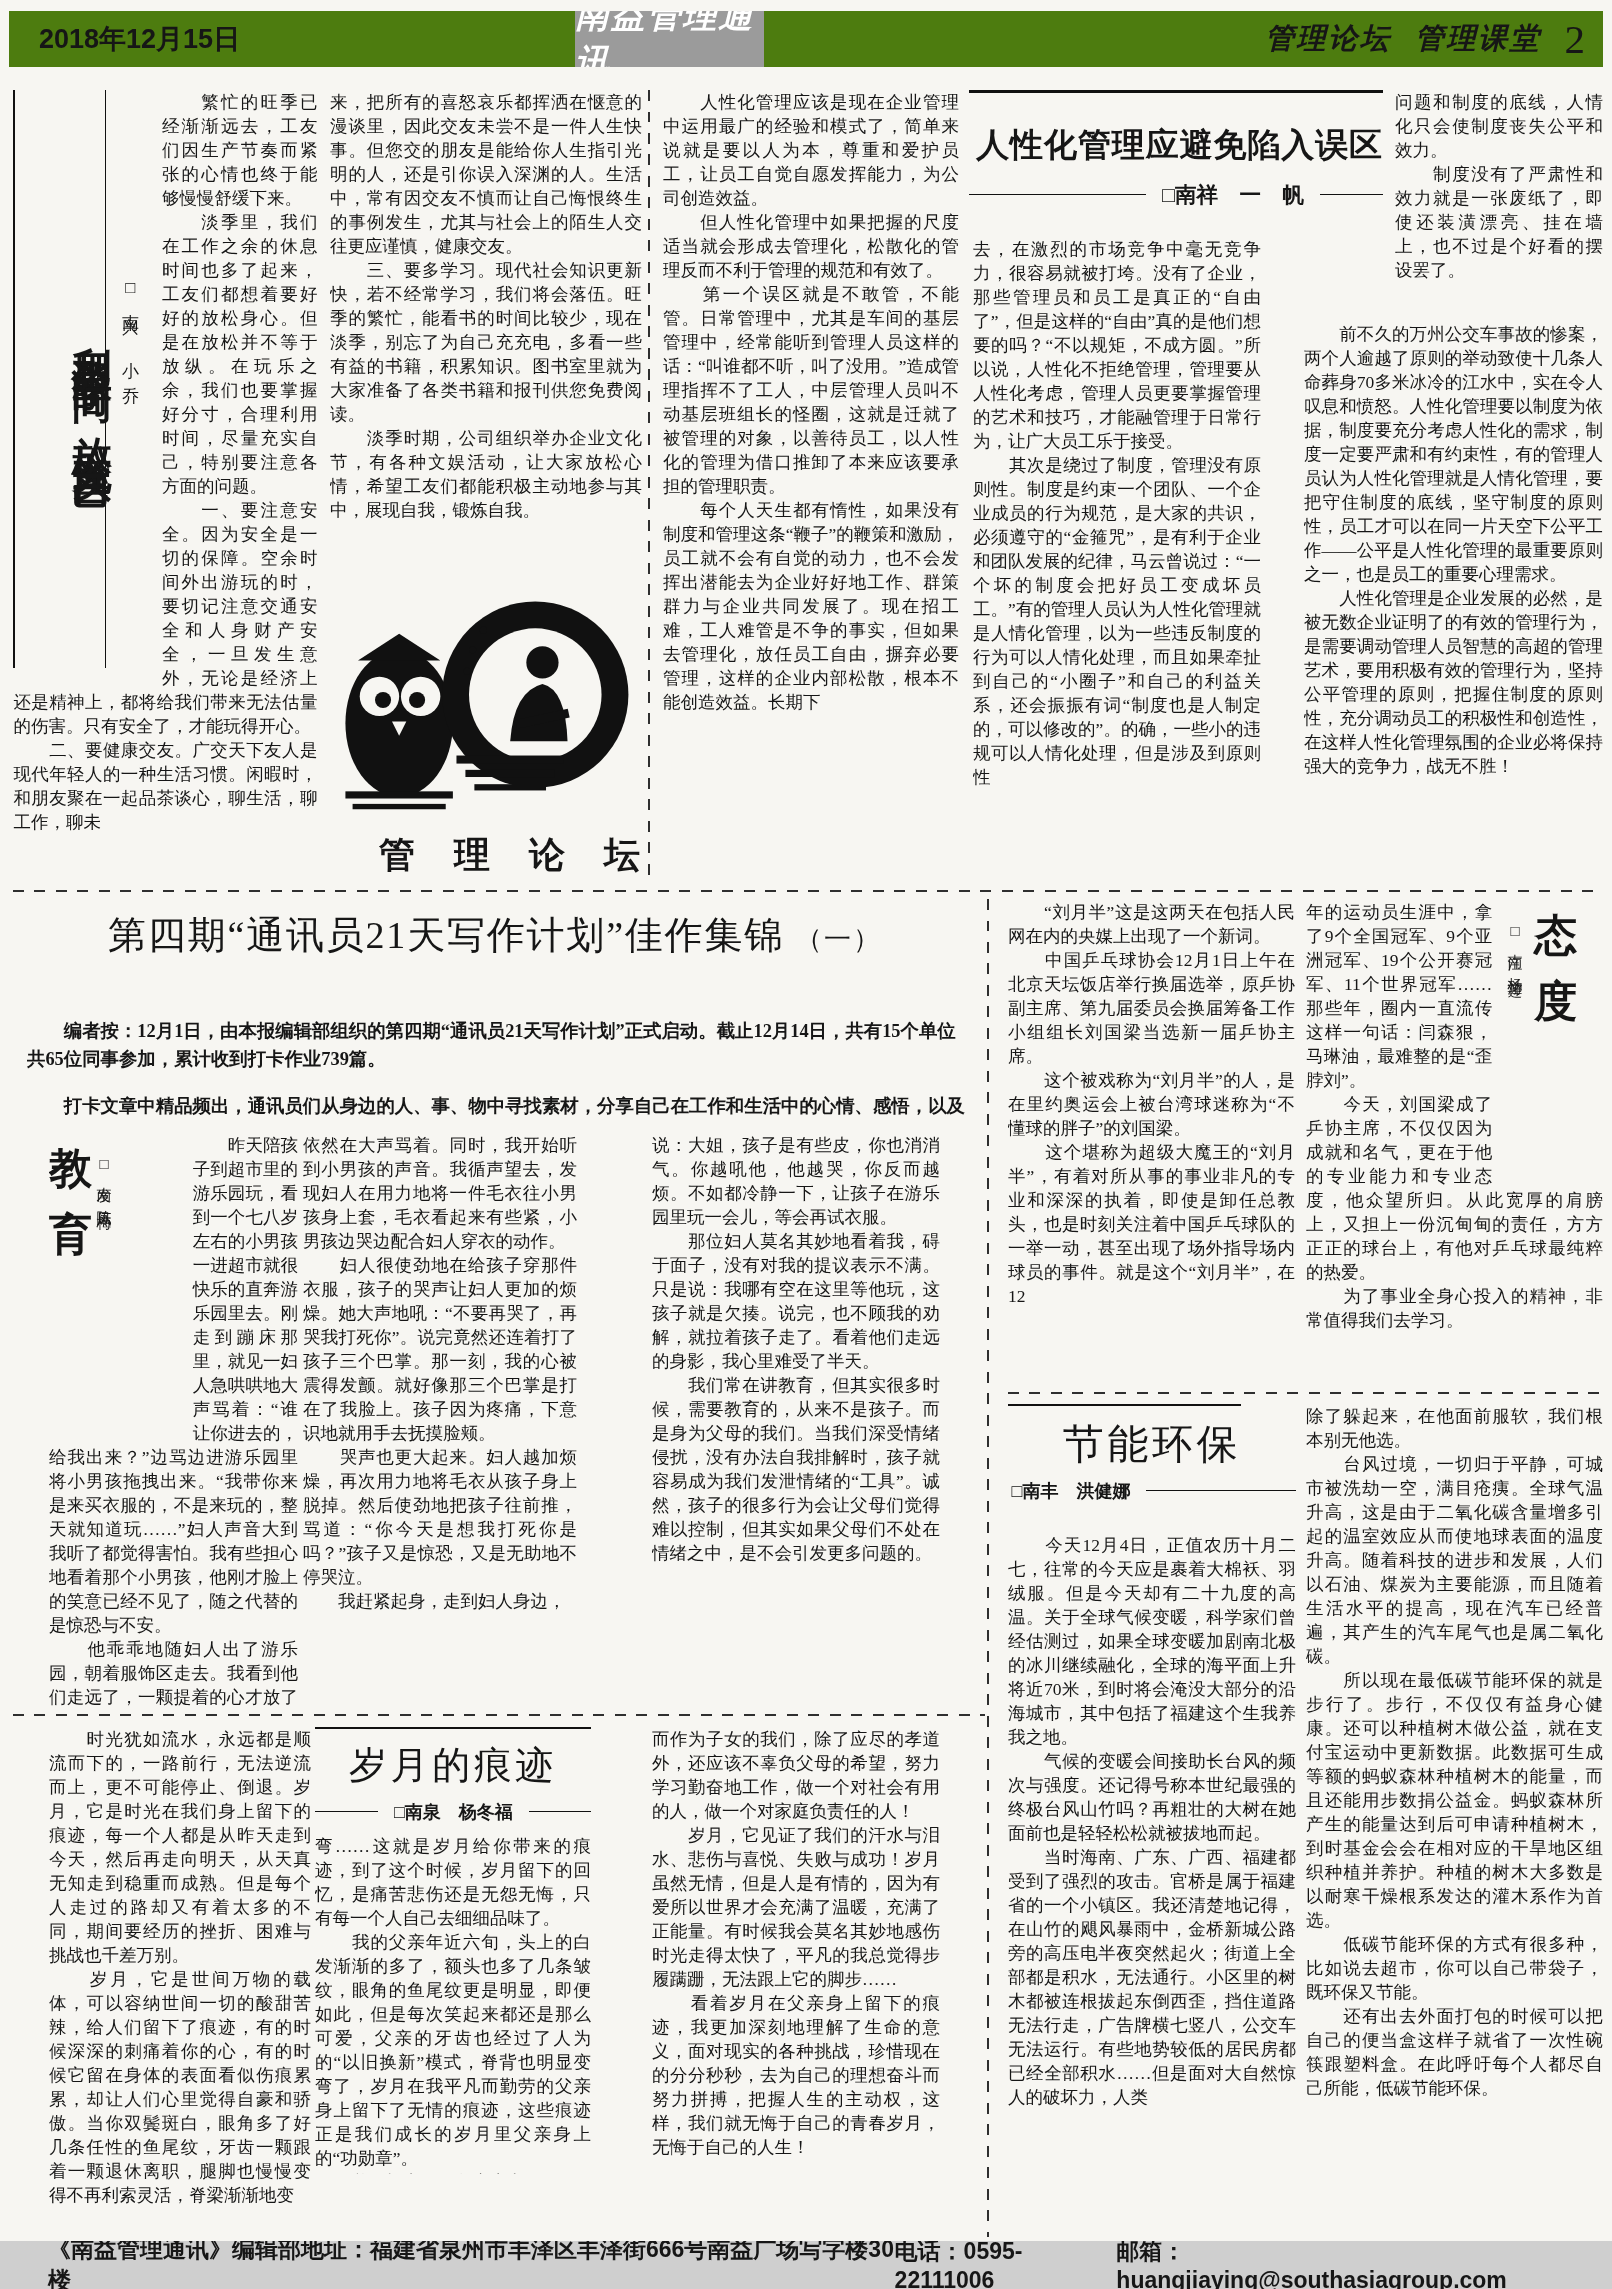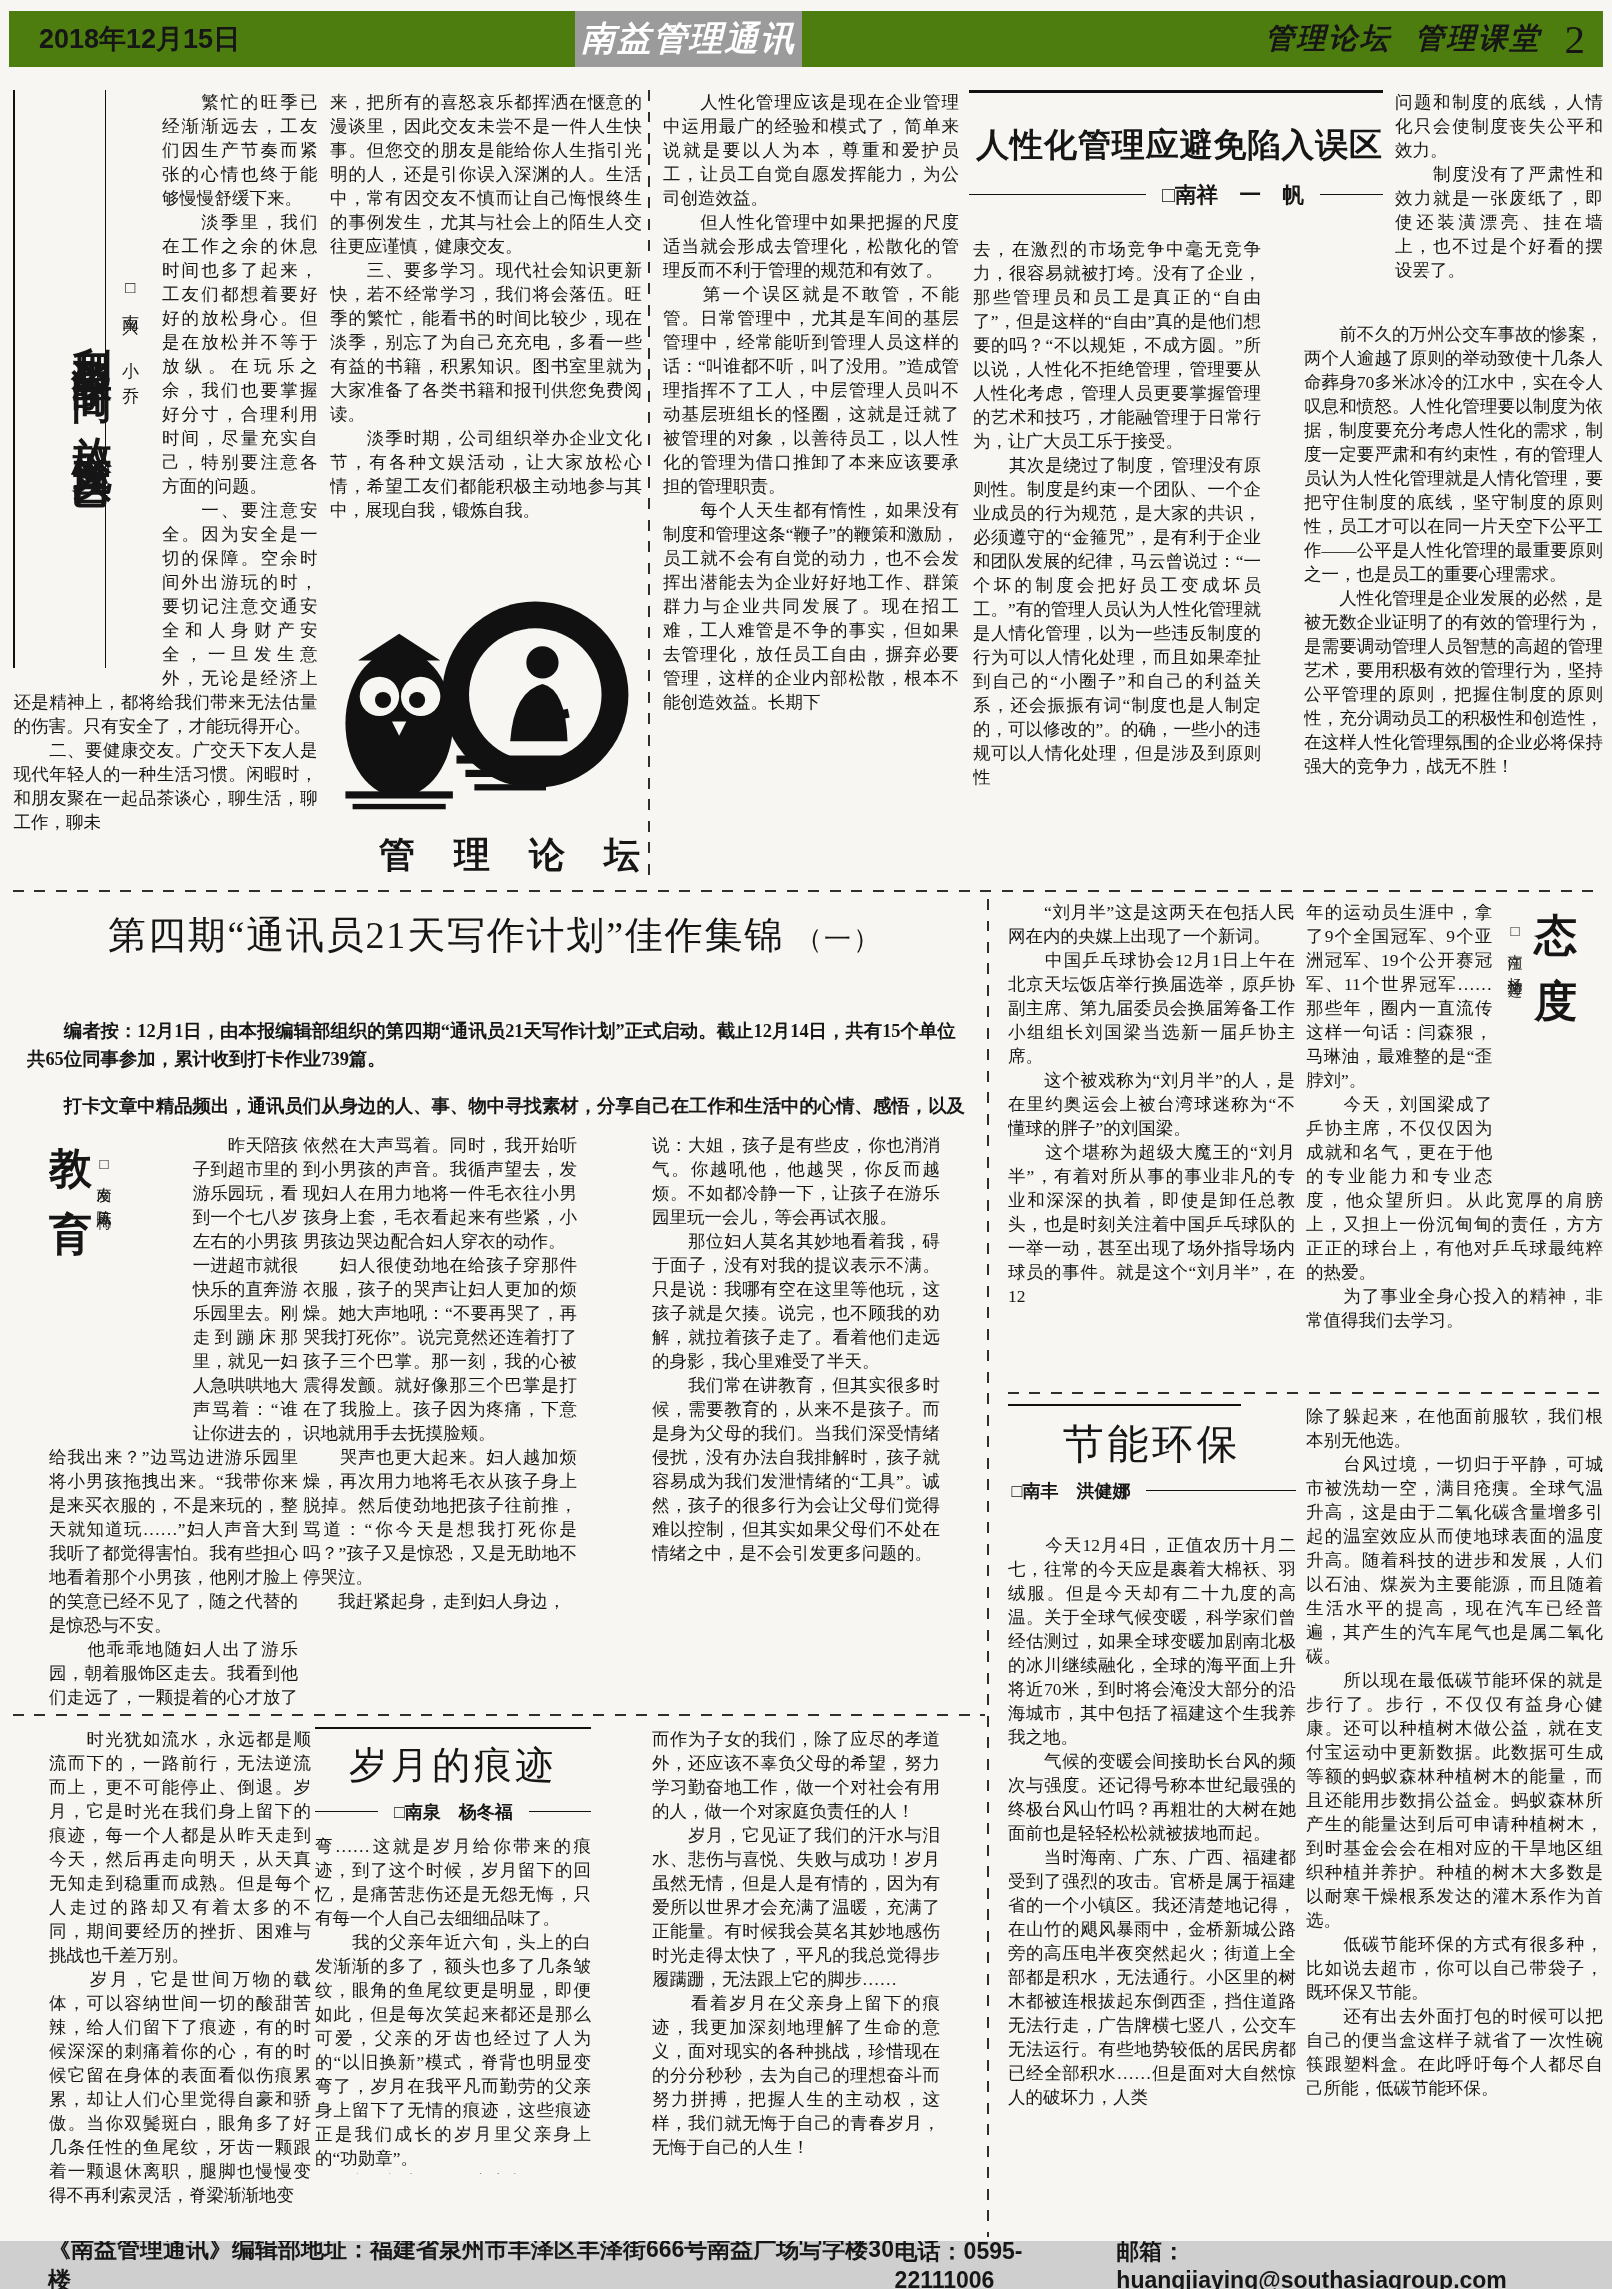--- a/index.html
+++ b/index.html
@@ -2,21 +2,21 @@
 <html style="font-size:14.3px"><head>
 <meta charset="utf-8">
 <style>
   html,body{margin:0;padding:0;}
   body{width:1612px;height:2289px;position:relative;background:#f7f6f2;color:#161616;
        font-family:"Liberation Serif","DejaVu Serif",serif;}
   .abs{position:absolute;overflow:hidden;}
   
   .hdr{background:#4d7c0f;display:flex;align-items:center;}
   .hdr-date{font-family:"Liberation Sans","DejaVu Sans",sans-serif;font-weight:bold;font-size:27px;padding-left:30px;}
-  .masthead{position:absolute;left:566px;top:0;width:227px;height:56px;background:#9b9b9b;
+  .masthead{position:absolute;left:566px;top:0;width:189px;height:56px;background:#9b9b9b;
             color:#fff;display:flex;align-items:center;justify-content:center;
             font-weight:bold;font-size:34px;font-style:italic;letter-spacing:1.8px;}
   .hdr-right{position:absolute;right:18px;top:0;height:56px;display:flex;align-items:center;gap:23px;}
   .hdr-sec{font-weight:bold;font-size:29px;font-style:italic;letter-spacing:2.7px;}
   .hdr-page{font-size:41px;font-family:"Liberation Serif",serif;}
   
   .col{text-align:justify;font-size:17.5px;line-height:24px;}
   .col p{margin:0;padding:0;}
   
   .vdash{width:1.8px;background:repeating-linear-gradient(180deg,#2f2f2f 0 10.7px,rgba(0,0,0,0) 10.7px 21.5px);}

